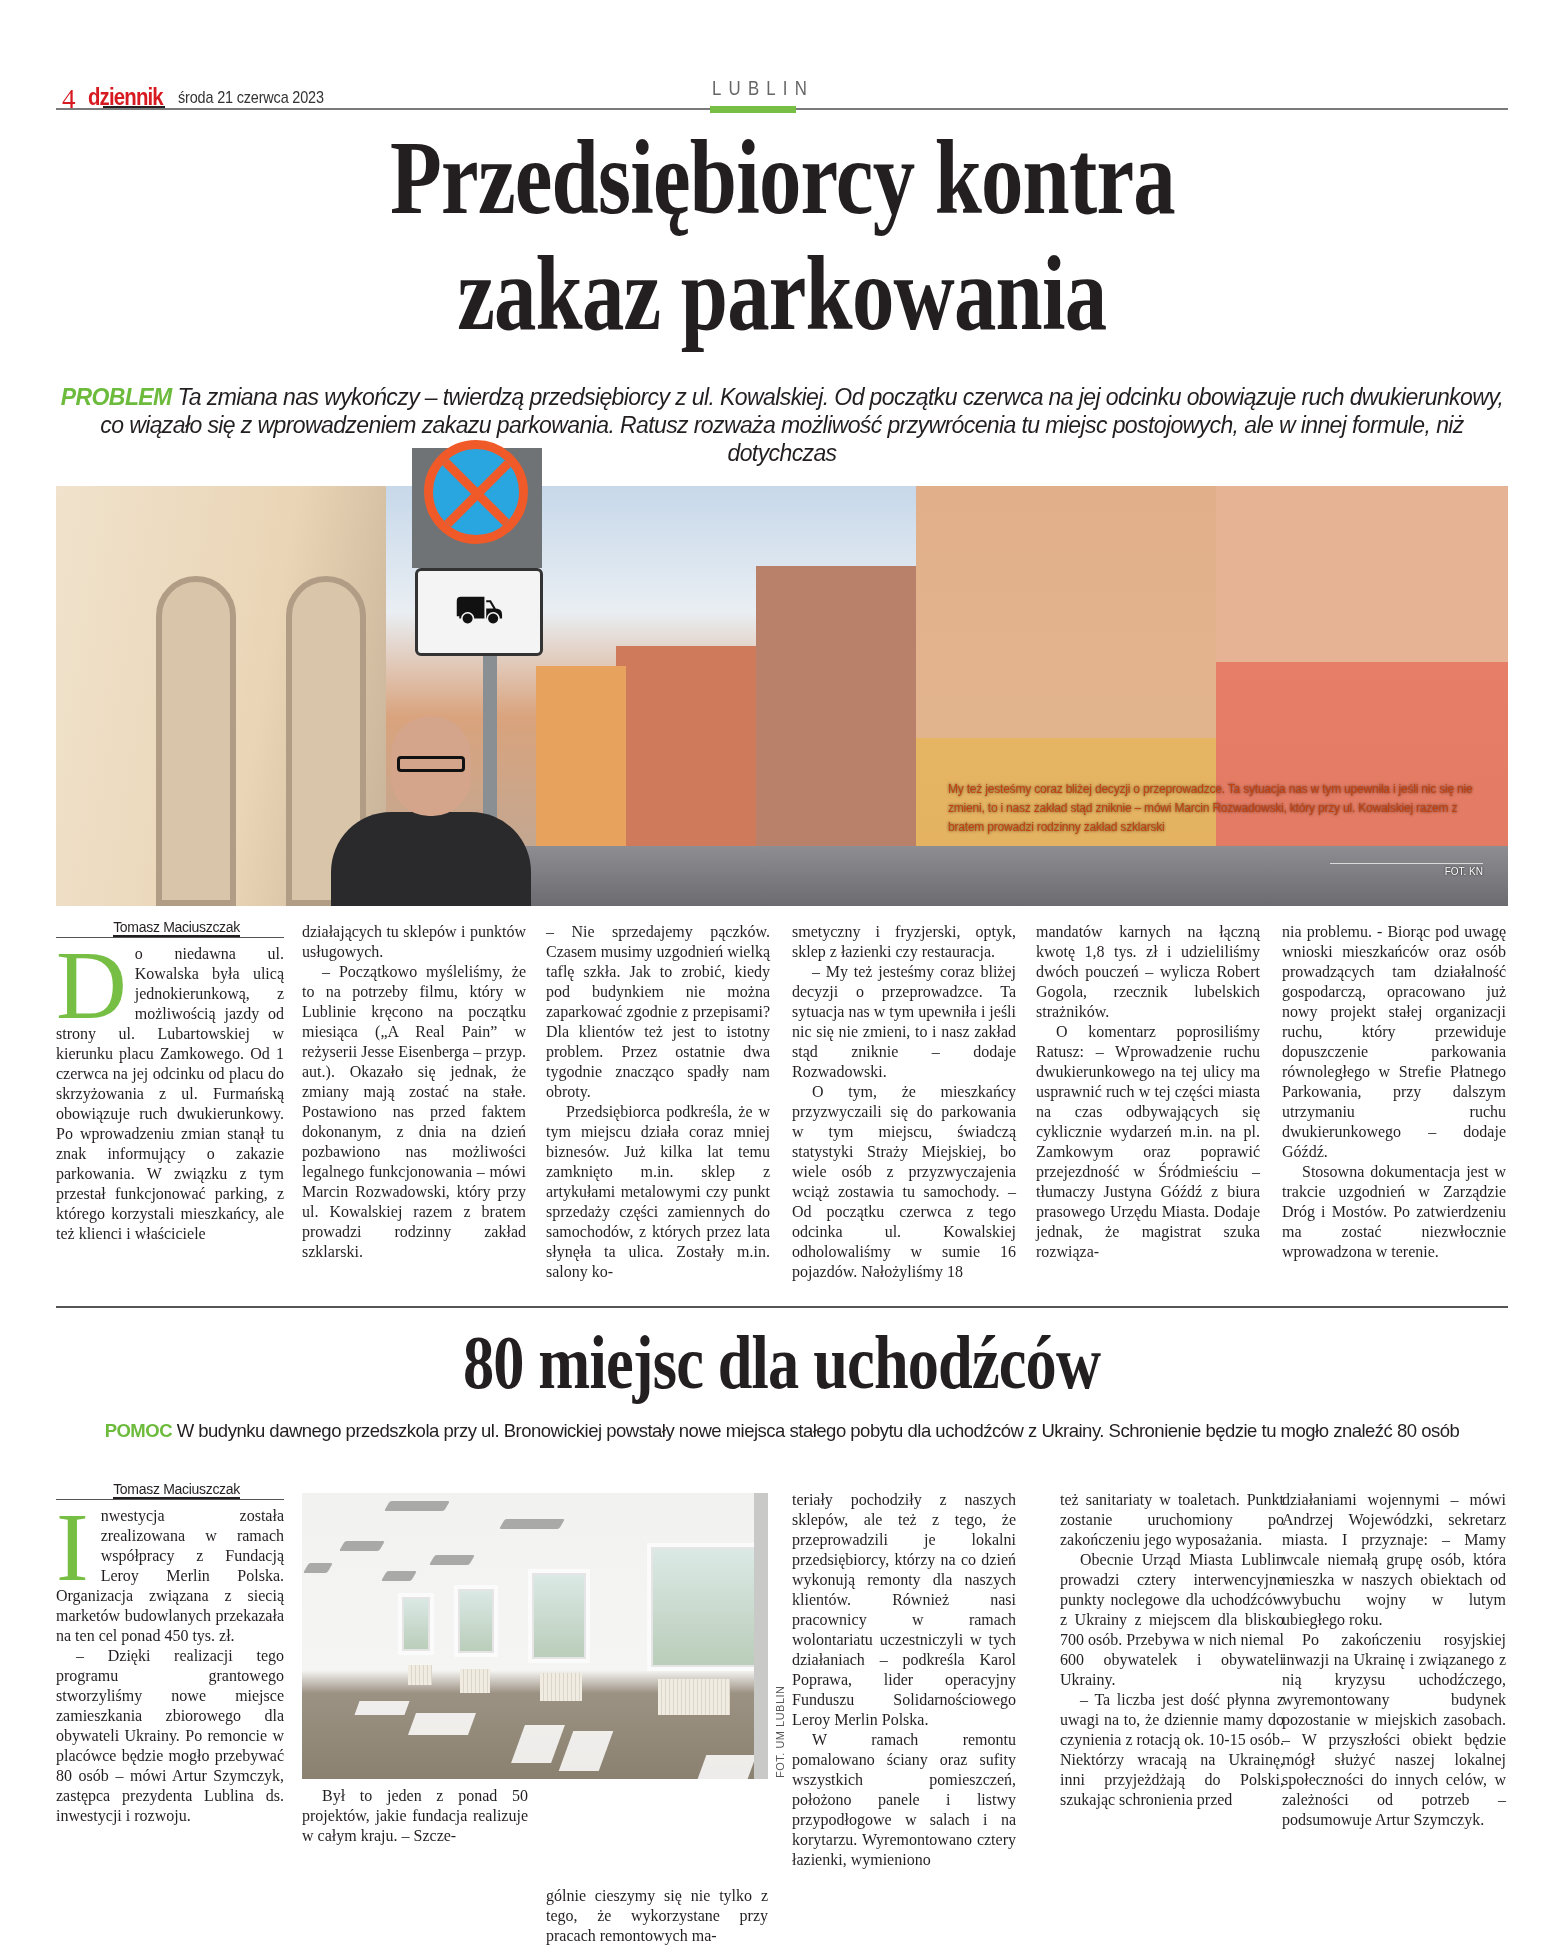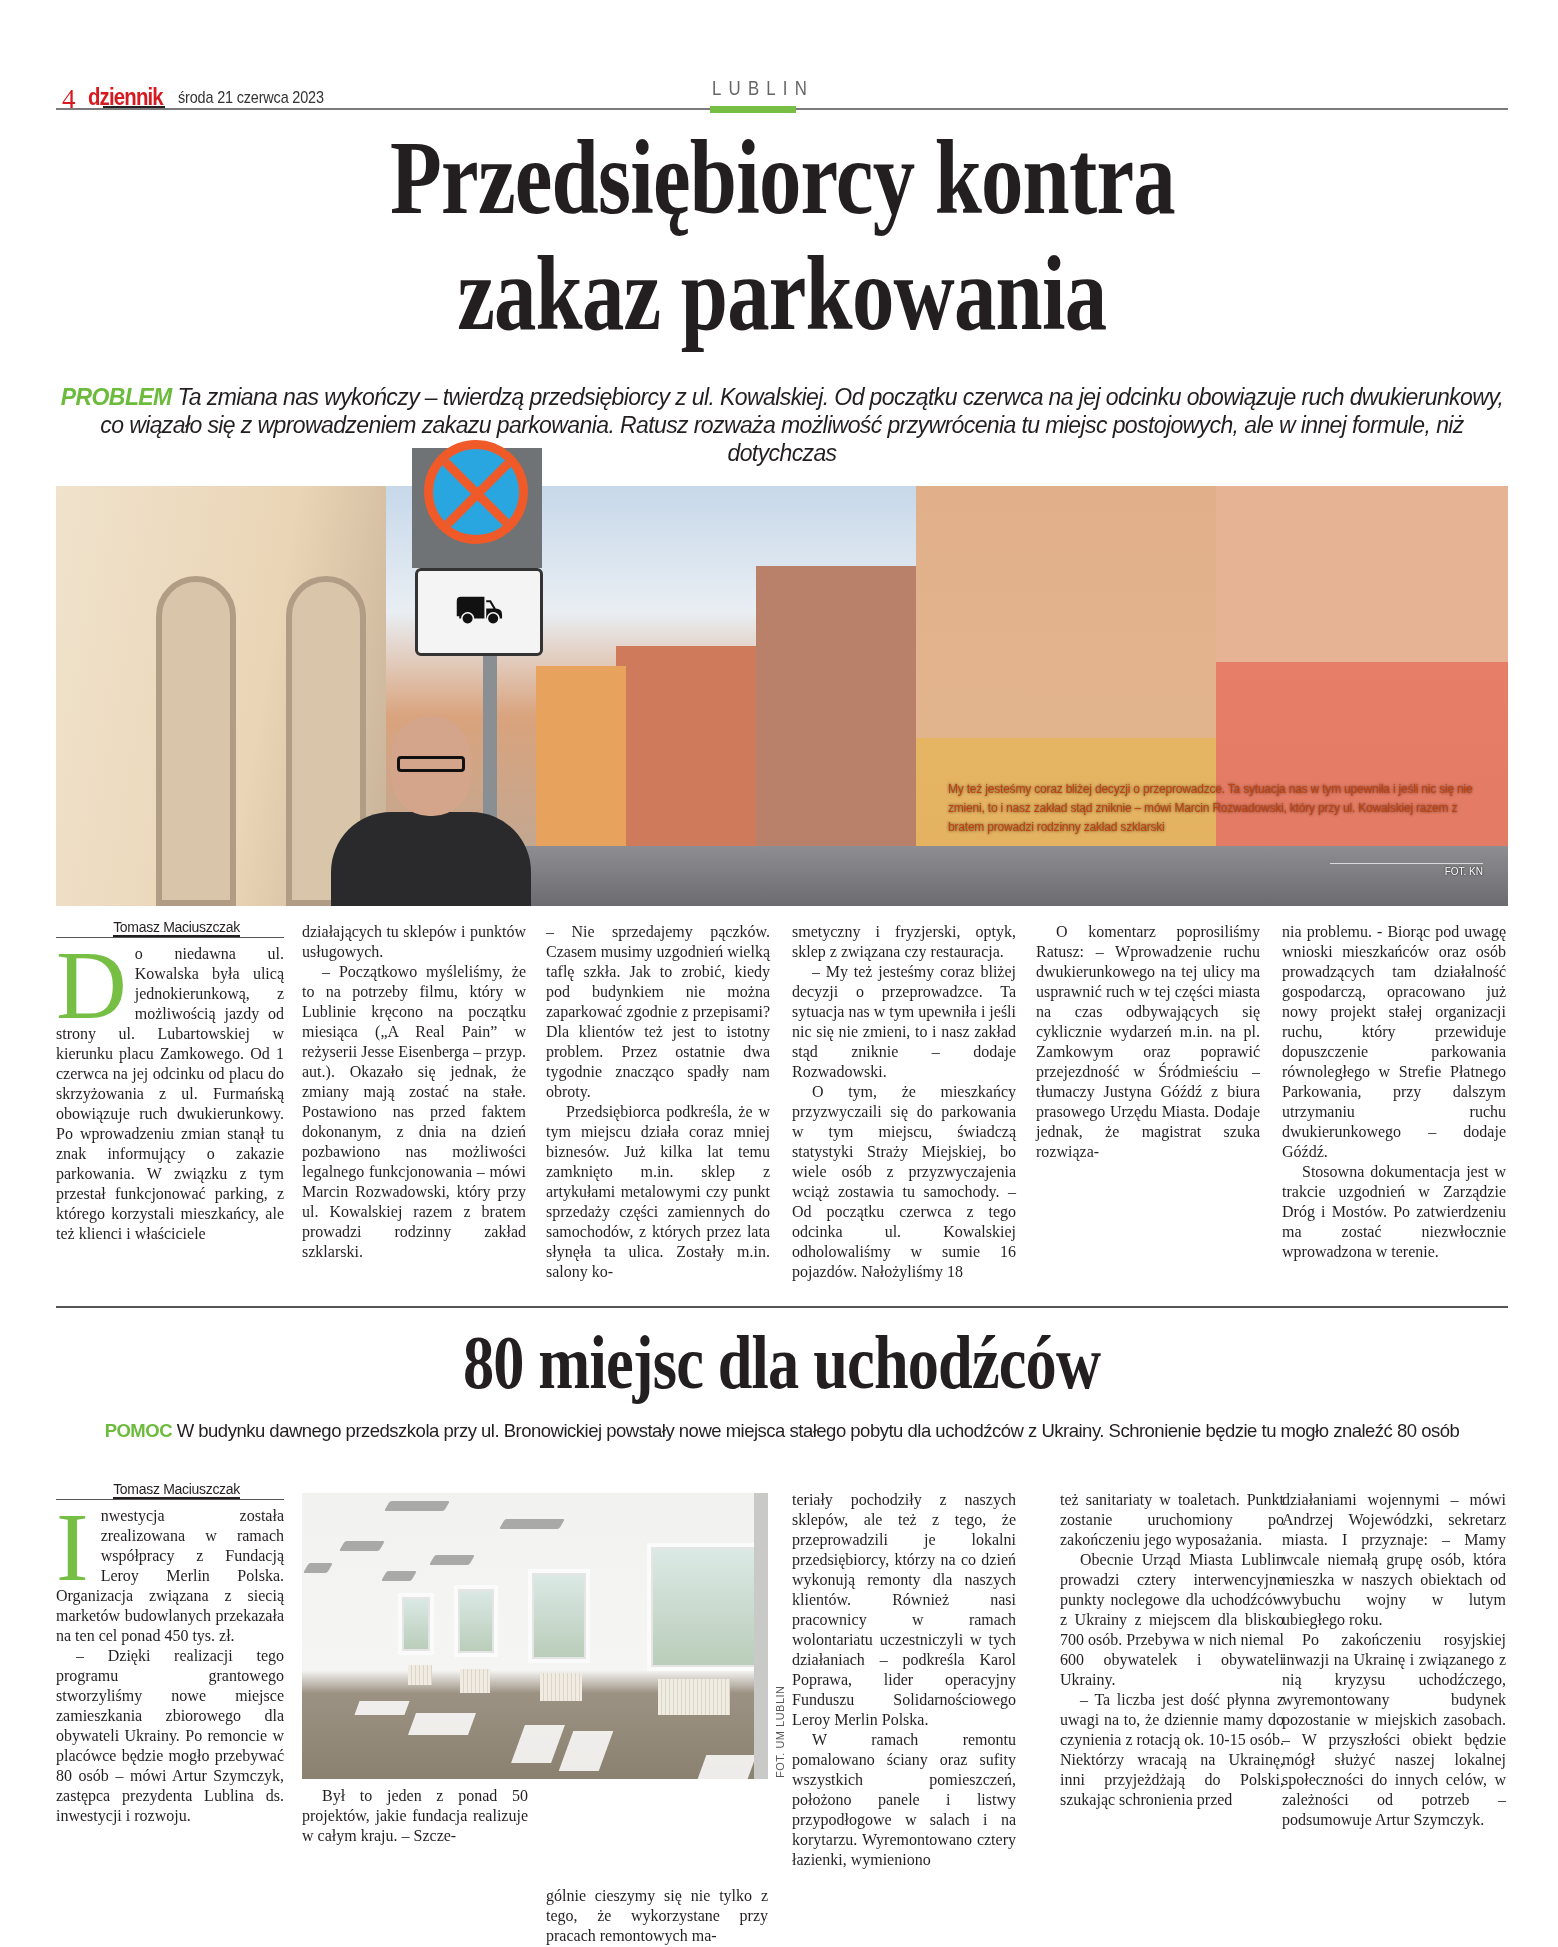--- a/index.html
+++ b/index.html
@@ -139,25 +139,26 @@
 </div>
 <div class="abs a1 a1c2 col" style="top:922px;">
   <p class="noindent">działających tu sklepów i punktów usługowych.</p>
   <p>– Początkowo myśleliśmy, że to na potrzeby filmu, który w Lublinie kręcono na początku miesiąca („A Real Pain” w reżyserii Jesse Eisenberga – przyp. aut.). Okazało się jednak, że zmiany mają zostać na stałe. Postawiono nas przed faktem dokonanym, z dnia na dzień pozbawiono nas możliwości legalnego funkcjonowania – mówi Marcin Rozwadowski, który przy ul. Kowalskiej razem z bratem prowadzi rodzinny zakład szklarski.</p>
 </div>
 <div class="abs a1 a1c3 col" style="top:922px;">
   <p class="noindent">– Nie sprzedajemy pączków. Czasem musimy uzgodnień wielką taflę szkła. Jak to zrobić, kiedy pod budynkiem nie można zaparkować zgodnie z przepisami? Dla klientów też jest to istotny problem. Przez ostatnie dwa tygodnie znacząco spadły nam obroty.</p>
   <p>Przedsiębiorca podkreśla, że w tym miejscu działa coraz mniej biznesów. Już kilka lat temu zamknięto m.in. sklep z artykułami metalowymi czy punkt sprzedaży części zamiennych do samochodów, z których przez lata słynęła ta ulica. Zostały m.in. salony ko-</p>
 </div>
 <div class="abs a1 a1c4 col" style="top:922px;">
-  <p class="noindent">smetyczny i fryzjerski, optyk, sklep z związana czy restauracja.</p>
+  <p class="noindent">smetyczny i fryzjerski, optyk, sklep z łazienki czy restauracja.</p>
   <p>– My też jesteśmy coraz bliżej decyzji o przeprowadzce. Ta sytuacja nas w tym upewniła i jeśli nic się nie zmieni, to i nasz zakład stąd zniknie – dodaje Rozwadowski.</p>
   <p>O tym, że mieszkańcy przyzwyczaili się do parkowania w tym miejscu, świadczą statystyki Straży Miejskiej, bo wiele osób z przyzwyczajenia wciąż zostawia tu samochody. – Od początku czerwca z tego odcinka ul. Kowalskiej odholowaliśmy w sumie 16 pojazdów. Nałożyliśmy 18</p>
 </div>
 <div class="abs a1 a1c5 col" style="top:922px;">
+  <p class="noindent">mandatów karnych na łączną kwotę 1,8 tys. zł i udzieliliśmy dwóch pouczeń – wylicza Robert Gogola, rzecznik lubelskich strażników.</p>
   <p>O komentarz poprosiliśmy Ratusz: – Wprowadzenie ruchu dwukierunkowego na tej ulicy ma usprawnić ruch w tej części miasta na czas odbywających się cyklicznie wydarzeń m.in. na pl. Zamkowym oraz poprawić przejezdność w Śródmieściu – tłumaczy Justyna Góźdź z biura prasowego Urzędu Miasta. Dodaje jednak, że magistrat szuka rozwiąza-</p>
 </div>
 <div class="abs a1 a1c6 col" style="top:922px;">
   <p class="noindent">nia problemu. - Biorąc pod uwagę wnioski mieszkańców oraz osób prowadzących tam działalność gospodarczą, opracowano już nowy projekt stałej organizacji ruchu, który przewiduje dopuszczenie parkowania równoległego w Strefie Płatnego Parkowania, przy dalszym utrzymaniu ruchu dwukierunkowego – dodaje Góźdź.</p>
   <p>Stosowna dokumentacja jest w trakcie uzgodnień w Zarządzie Dróg i Mostów. Po zatwierdzeniu ma zostać niezwłocznie wprowadzona w terenie.</p>
 </div>
 
 <div class="abs mid-rule"></div>
 
 <div class="abs headline2">

